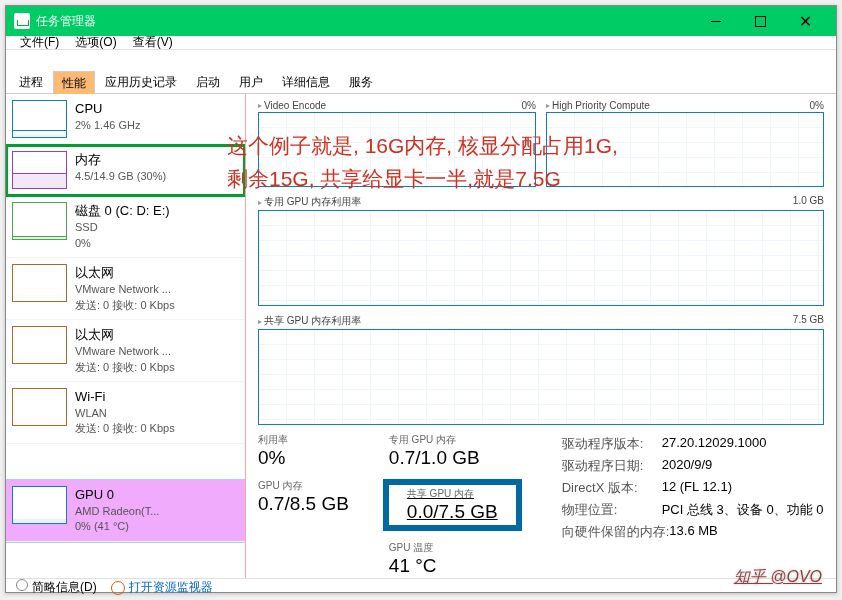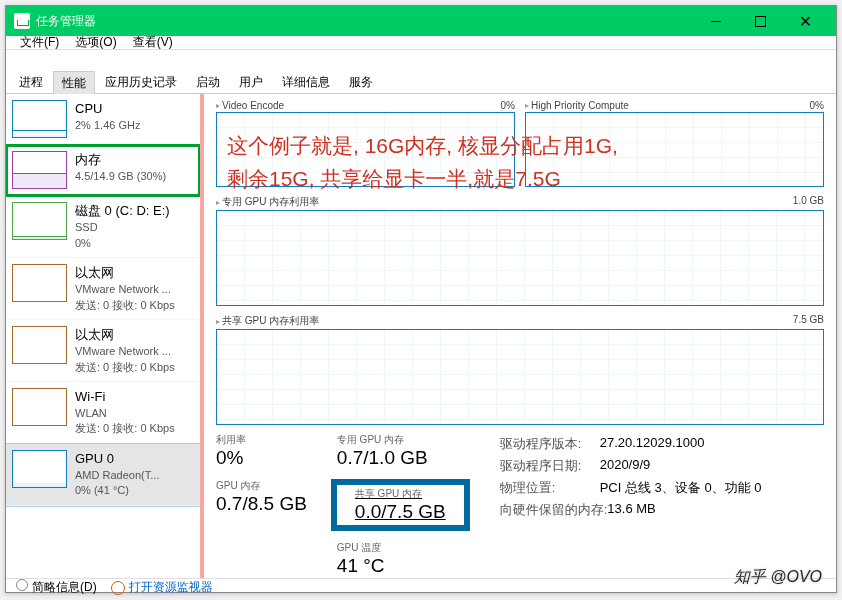--- a/index.html
+++ b/index.html
@@ -10,25 +10,25 @@
 .title-icon::after{content:"";position:absolute;left:3px;top:7px;width:10px;height:5px;border:1px solid #00aa44;border-top:none;}
 .title-text { font-size: 12px; flex: 1; }
 .win-btn { width: 45px; height: 30px; display: flex; align-items: center; justify-content: center; font-size: 11px; color:#000;}
 .win-btn.min::before { content: ""; width: 10px; height: 1px; background: #000; }
 .win-btn.max::before { content: ""; width: 9px; height: 9px; border: 1px solid #000; }
 .win-btn.close { font-size: 16px; }
 .menubar { height: 14px; padding: 0 6px; display: flex; align-items: center; font-size: 12px; border-bottom: 1px solid #e0e0e0; }
 .menu-item { padding: 0 8px; }
 .tabbar { height: 24px; display: flex; border-bottom: 1px solid #ccc; font-size: 12px; padding: 0 4px; margin-top: 20px;}
 .tab { padding: 3px 8px 0; margin-right: 1px; border: 1px solid transparent; border-bottom: none; }
-.tab.active { background: #e5e5e5; border-color: #ccc; position: relative; top: 1px; }
+.tab.active { background: #fdba74; border-color: #ccc; position: relative; top: 1px; }
 .content { display: flex; height: calc(100% - 30px - 22px - 24px - 26px); }
-.sidebar { width: 198px; border-right: 4px solid #fca5a5; overflow: hidden; }
+.sidebar { width: 240px; border-right: 1px solid #fca5a5; overflow: hidden; }
 .side-item { display: flex; padding: 6px 6px; border-bottom: 1px solid #f3f3f3; }
-.side-item.selected { background: #e5e5e5; outline: 1px solid #a8d0f0;}
+.side-item.selected { background: #f0abfc; outline: 1px solid #a8d0f0; margin-top: 36px;}
 .side-item.highlighted { outline: 3px solid #00a030; outline-offset: -2px;}
 .thumb { width: 55px; height: 38px; border: 1px solid #117dbb; margin-right: 8px; background: #fff; position: relative; flex-shrink:0;}
 .thumb.cpu { border-color:#117dbb;}
 .thumb.cpu::after{content:"";position:absolute;left:0;right:0;bottom:0;height:6px;background:linear-gradient(to top,#e8f3fb,transparent);border-top:1px solid #117dbb;}
 .thumb.mem { border-color:#9b3fb3;}
 .thumb.mem::after{content:"";position:absolute;left:0;right:0;bottom:0;height:14px;background:#f3e8f8;border-top:1px solid #9b3fb3;}
 .thumb.disk{border-color:#4ca64c;}
 .thumb.disk::after{content:"";position:absolute;left:0;right:0;bottom:0;height:2px;background:#e2f0e2;border-top:1px solid #4ca64c;}
 .thumb.eth{border-color:#a66a2c;}
 .thumb.gpu{border-color:#117dbb;}
@@ -37,34 +37,34 @@
 .side-title { font-size: 13px; color: #000; }
 .main { flex: 1; padding: 6px 12px; overflow: hidden; position: relative; }
 .graph-title-row { display: flex; font-size: 10px; color: #444; margin-bottom: 1px; }
 .gt-left { flex: 1; display:flex; align-items:center;}
 .gt-left::before{content:"▸ ";font-size:8px;color:#999;margin-right:2px;}
 .gt-right { }
 .graph-row { display: flex; gap: 10px; margin-bottom: 8px; }
 .graph-box { flex: 1; height: 75px; border: 1px solid #117dbb; background: repeating-linear-gradient(to right, transparent, transparent 27px, #eef6fc 27px, #eef6fc 28px), repeating-linear-gradient(to bottom, transparent, transparent 14px, #eef6fc 14px, #eef6fc 15px); position:relative;}
 .graph-large .graph-box{height:96px;}
 .annotation{position:absolute;left:227px;top:130px;font-size:21px;color:#d03020;font-weight:500;line-height:1.55;z-index:5;}
-.stats { display: flex; gap: 30px; font-size: 11px; margin-top:6px;}
+.stats { display: flex; gap: 40px; font-size: 11px; margin-top:6px;}
 .stats-col { }
 .stat-block { margin-bottom: 10px; }
 .stat-label { font-size: 10px; color: #666; }
 .stat-value { font-size: 19px; color: #000; }
 .stat-block.boxed { border: 6px solid #0369a1; padding: 2px 18px; margin-left:-6px;text-decoration:underline;}
 .info-row { display: flex; font-size: 13px; color: #555; margin-bottom: 4px; }
 .info-label { min-width: 100px; }
 .info-value { color: #000; }
 .statusbar { height: 26px; border-top: 1px solid #e0e0e0; display: flex; align-items: flex-start; padding: 0 10px; font-size: 12px;}
 .status-exp::before{content:"";display:inline-block;width:10px;height:10px;border:1px solid #888;border-radius:50%;margin-right:4px;position:relative;}
 .status-link{color:#0066cc;margin-left:14px;display:flex;align-items:center;}
 .status-link::before{content:"";width:12px;height:12px;border:1.5px solid #d06010;border-radius:50%;margin-right:4px;position:relative;}
-.watermark{position:absolute;right:20px;bottom:12px;color:#000000;font-size:16px;font-style:italic;text-shadow:0 0 3px rgba(0,0,0,0.3);opacity:0.85;}
+.watermark{position:absolute;right:20px;bottom:12px;color:#7f1d1d;font-size:16px;font-style:italic;text-shadow:0 0 3px rgba(0,0,0,0.3);opacity:0.85;text-decoration:underline;}
 </style>
 </head>
 <body>
 
 <div class="window">
   <div class="titlebar">
     <div class="title-icon"></div>
     <div class="title-text">任务管理器</div>
     <div class="win-btn min"></div>
     <div class="win-btn max"></div>
@@ -204,20 +204,24 @@
         <div class="stats-col" style="margin-top:2px;">
           <div class="info-row">
               <div class="info-label">驱动程序版本:</div>
               <div class="info-value">27.20.12029.1000</div>
             </div>
           <div class="info-row">
               <div class="info-label">驱动程序日期:</div>
               <div class="info-value">2020/9/9</div>
             </div>
           <div class="info-row">
+              <div class="info-label">DirectX 版本:</div>
+              <div class="info-value">12 (FL 12.1)</div>
+            </div>
+          <div class="info-row">
               <div class="info-label">物理位置:</div>
               <div class="info-value">PCI 总线 3、设备 0、功能 0</div>
             </div>
           <div class="info-row">
               <div class="info-label">向硬件保留的内存:</div>
               <div class="info-value">13.6 MB</div>
             </div>
         </div>
       </div>
     </div>

